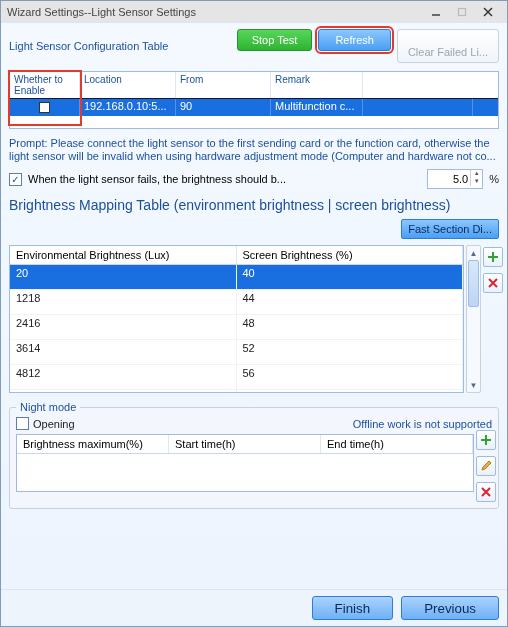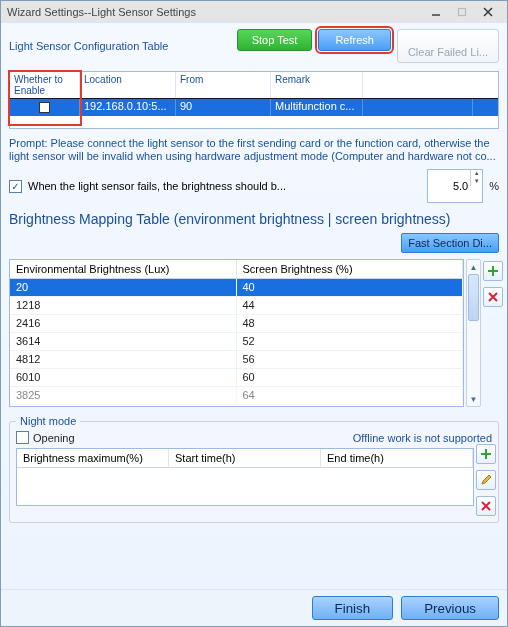--- a/index.html
+++ b/index.html
@@ -26,32 +26,32 @@
 .config-head>div{padding:2px 4px;border-right:1px solid #dde7f3;line-height:11px}
 .config-rows{flex:1;overflow:hidden}
 .config-row{display:grid;grid-template-columns:70px 96px 95px 92px 110px;background:#1a6fe0;color:#fff;height:17px}
 .config-row>div{padding:1px 4px;border-right:1px solid rgba(255,255,255,.25);overflow:hidden;white-space:nowrap;text-overflow:ellipsis}
 .enable-box{display:flex;justify-content:center;align-items:center}
 .enable-box span{width:11px;height:11px;border:1px solid #333;background:#fff;display:inline-block}
 .enable-hl{position:absolute;left:-2px;top:-2px;width:74px;height:56px;border:2px solid #e33b2b;pointer-events:none}
 .prompt{color:#1b4f9c;font-size:11px;line-height:13px;margin-top:4px}
 .check-row{display:flex;align-items:center;gap:6px;margin-top:2px}
 .chk{width:13px;height:13px;border:1px solid #5b7fad;background:#fff;display:inline-flex;align-items:center;justify-content:center;font-size:10px;color:#1b4f9c}
-.num-in{width:56px;height:34px;border:1px solid #9dbbe3;text-align:right;padding:0 14px 0 2px;font:11px Arial;position:relative}
+.num-in{width:56px;height:20px;border:1px solid #9dbbe3;text-align:right;padding:0 14px 0 2px;font:11px Arial;position:relative}
 .spin{position:absolute;right:1px;top:1px;width:12px;height:16px;border-left:1px solid #c6d2e0;display:flex;flex-direction:column}
 .spin span{flex:1;font-size:6px;line-height:7px;text-align:center;color:#555}
 .section-lbl{color:#1b4f9c;font-size:14px;margin-top:4px}
 .fast-row{display:flex;justify-content:flex-end;margin-top:2px}
 button.fast{background:linear-gradient(#8cc6ff,#4a9ff4);border:1px solid #2c7dd6;color:#0a2a55;height:20px;border-radius:2px;padding:0 6px;font-size:11px}
 .map-wrap{display:flex;gap:2px;margin-top:2px}
 .map-table{flex:1;border:1px solid #9dbbe3;background:#fff;height:148px;display:flex;flex-direction:column}
 .map-head{display:grid;grid-template-columns:1fr 1fr;border-bottom:1px solid #c8d8ec}
 .map-head>div{padding:3px 6px;color:#000;border-right:1px solid #dde7f3}
 .map-body{flex:1;overflow:hidden}
-.map-row{display:grid;grid-template-columns:1fr 1fr;height:18px;border-bottom:1px solid #eef3fa}
+.map-row{display:grid;grid-template-columns:1fr 1fr;height:25px;border-bottom:1px solid #eef3fa}
 .map-row>div{padding:2px 6px;border-right:1px solid #eef3fa}
 .map-row.sel{background:#1a6fe0;color:#fff}
 .map-row.last{opacity:.55}
 .vstrip{width:16px;display:flex;flex-direction:column;justify-content:flex-start;gap:6px;padding-top:2px}
 .scroll{width:15px;border:1px solid #c6d2e0;background:#f6f9fe;border-radius:2px;display:flex;flex-direction:column}
 .scroll .arr{height:14px;display:flex;align-items:center;justify-content:center;color:#4a6b99;font-size:8px}
 .scroll .track{flex:1;position:relative}
 .scroll .thumb{position:absolute;left:1px;right:1px;top:0;height:40%;background:linear-gradient(#d9e8fb,#bcd5f4);border:1px solid #9cbde6;border-radius:2px}
 .iconbtn{width:20px;height:20px;border:1px solid #9dbbe3;border-radius:2px;display:flex;align-items:center;justify-content:center;background:linear-gradient(#fff,#e9f1fb);cursor:pointer}
 .iconbtn svg{width:12px;height:12px}

